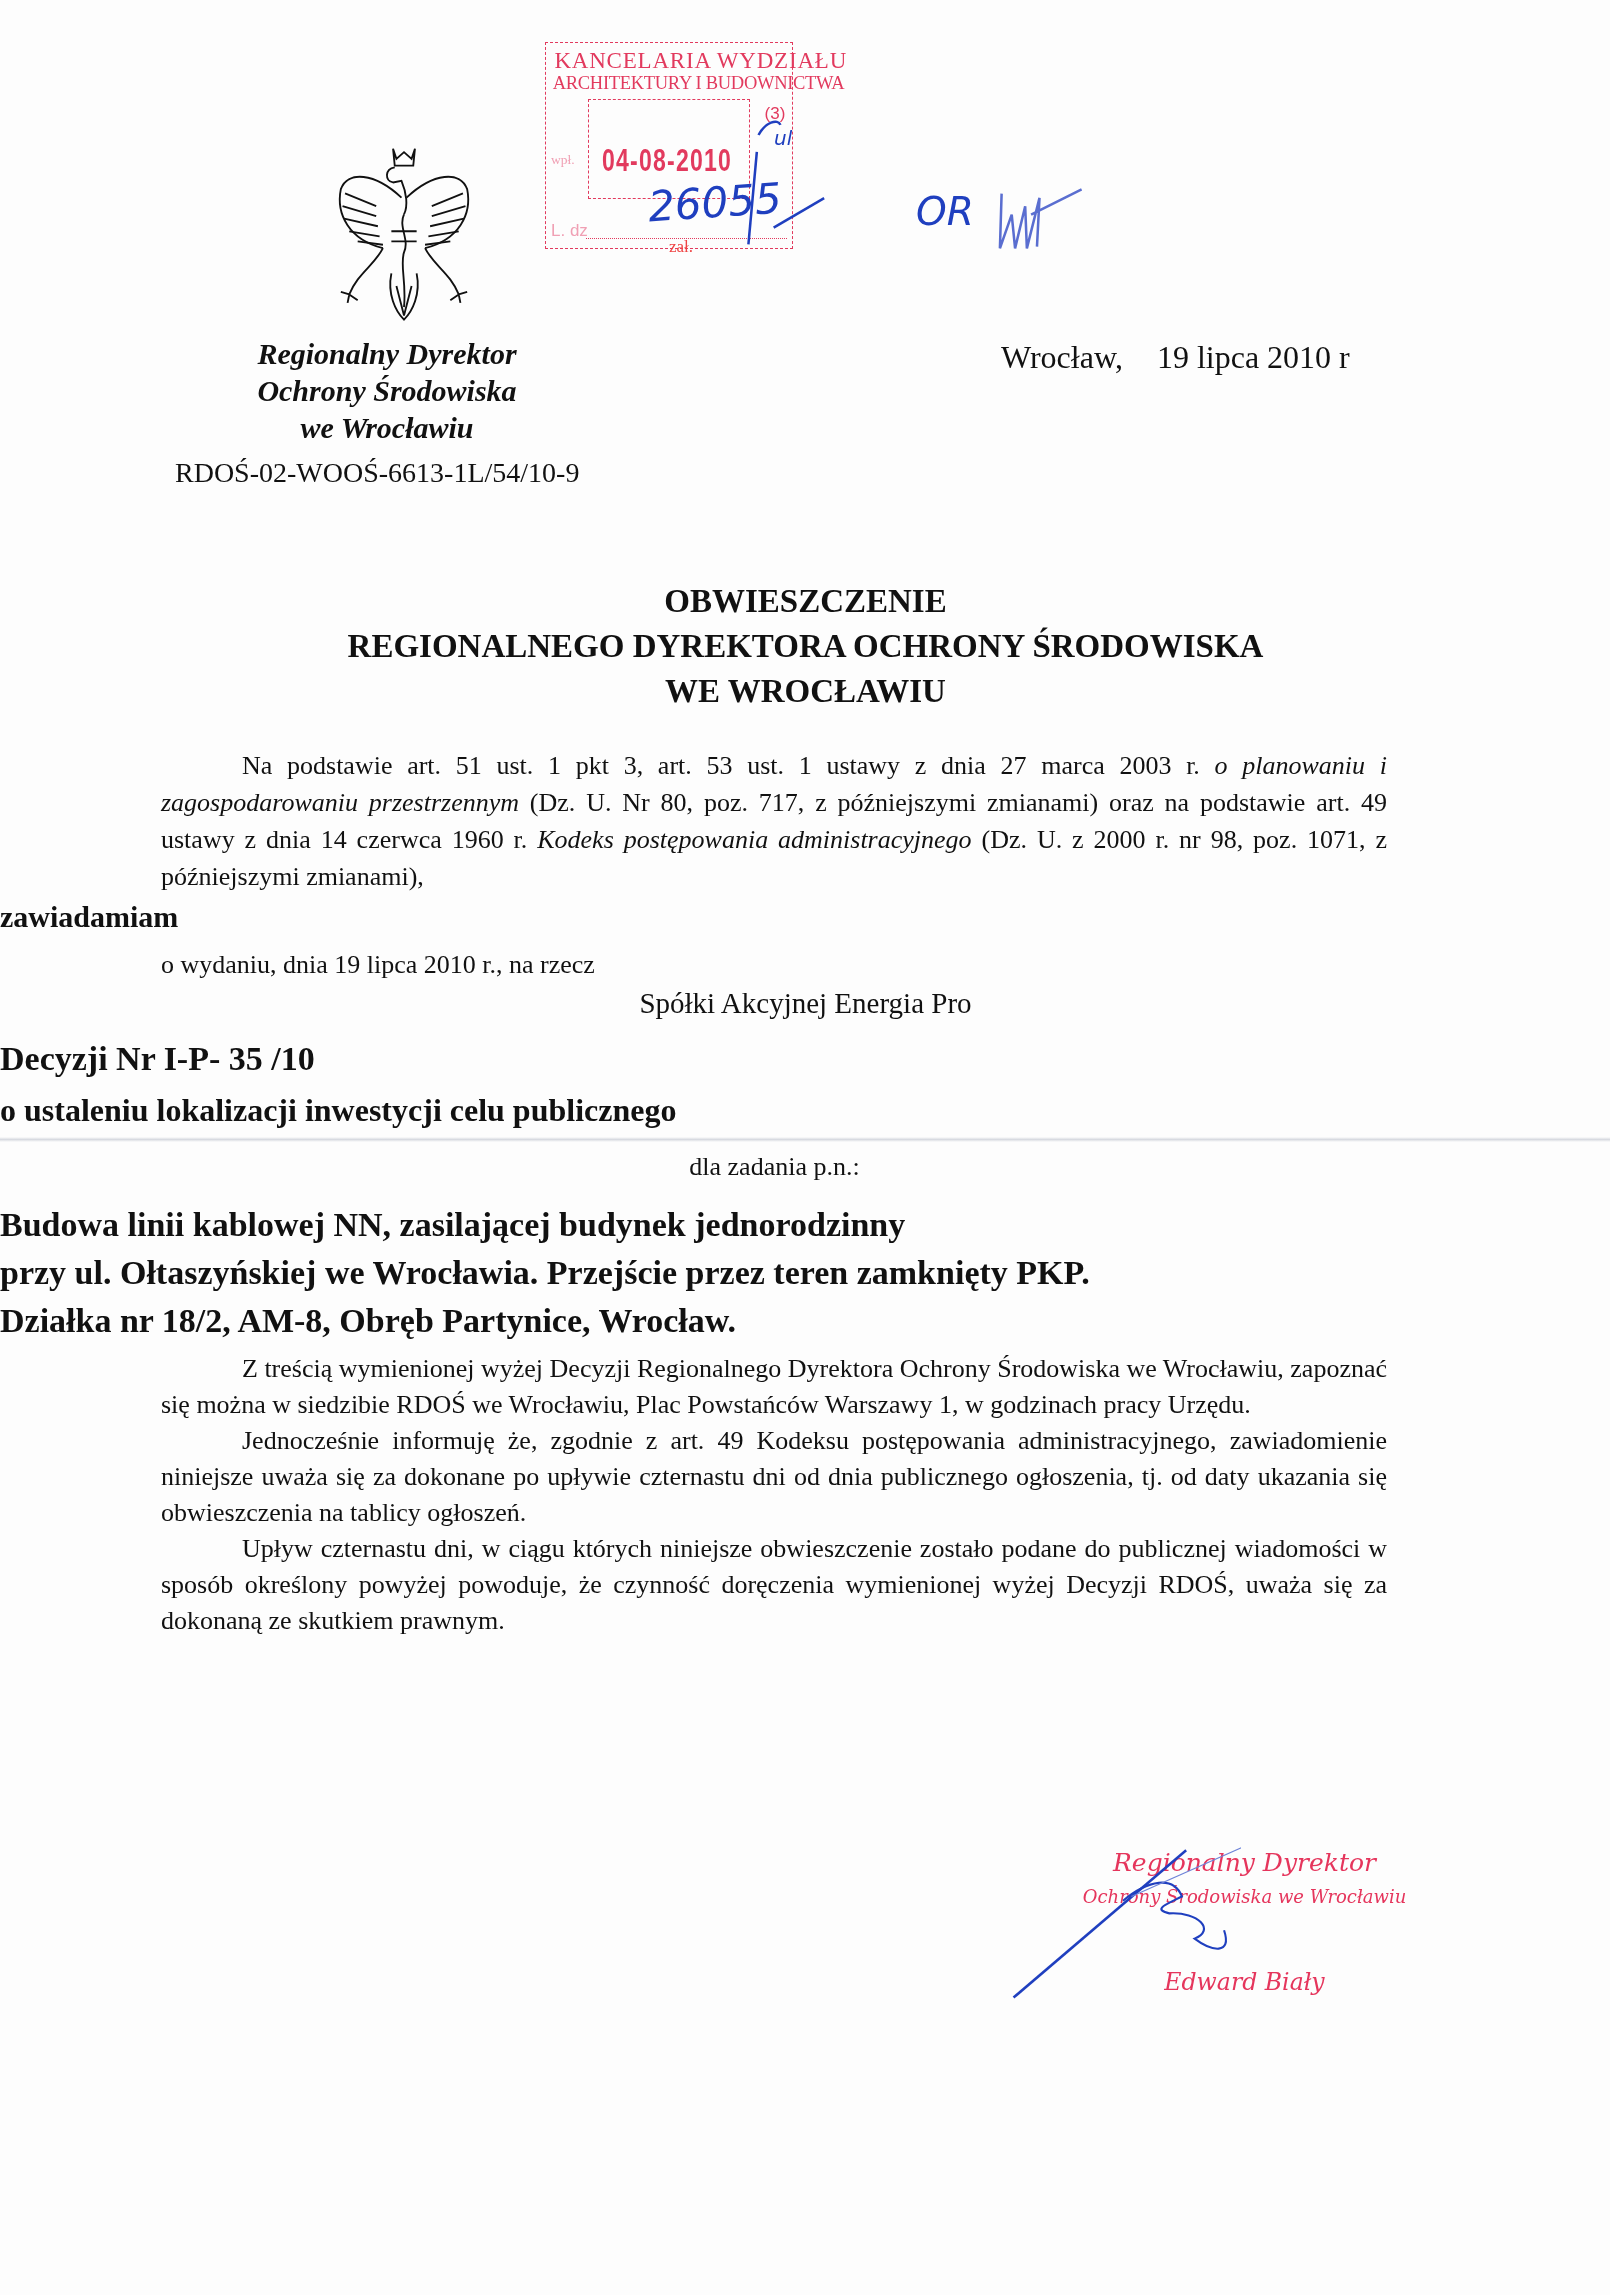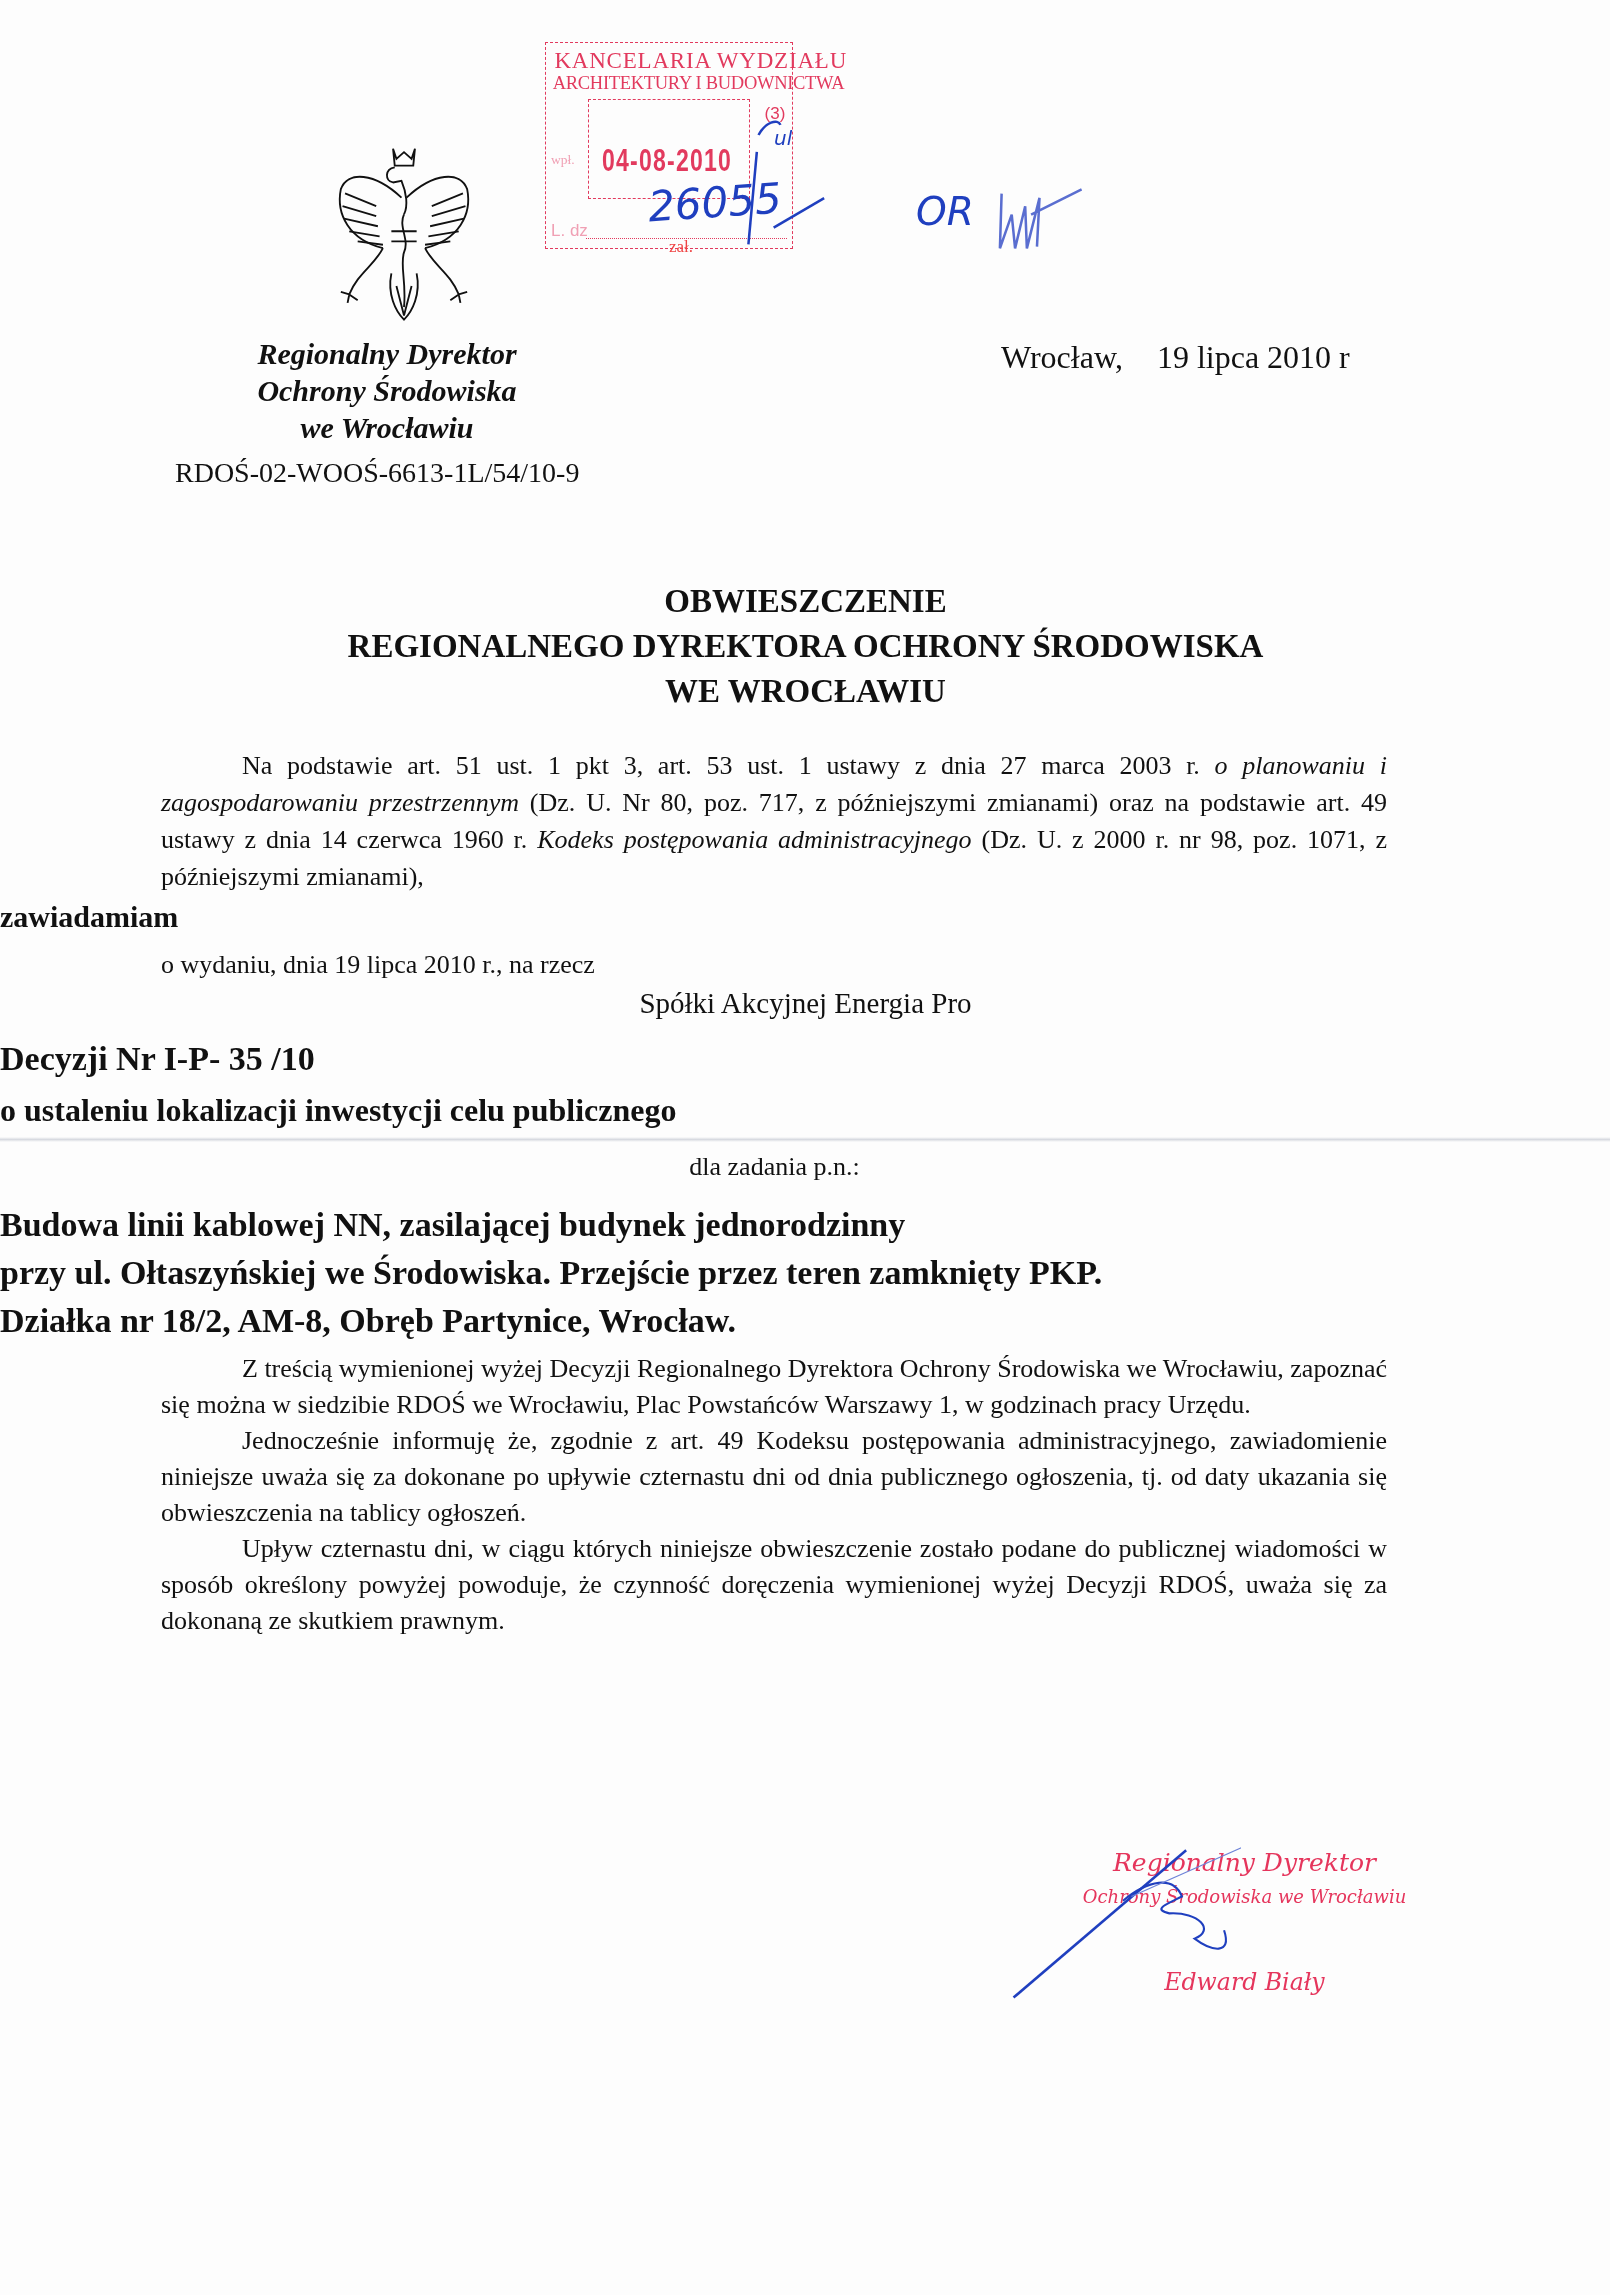--- a/index.html
+++ b/index.html
@@ -118,21 +118,21 @@
   <div class="abs center-bold" style="top:900px; font-size:30px;">zawiadamiam</div>
   <div class="abs line" style="left:161px; top:950px;">o wydaniu, dnia  19 lipca  2010 r., na rzecz</div>
   <div class="abs" style="left:0; width:1611px; text-align:center; top:987px; font-size:29px;">Spółki Akcyjnej Energia Pro</div>
 
   <div class="abs center-bold" style="top:1040px; font-size:34px;">Decyzji Nr I-P- 35 /10</div>
   <div class="abs center-bold" style="top:1092px; font-size:32px;">o ustaleniu lokalizacji inwestycji celu publicznego</div>
   <div class="abs" style="left:0; width:1549px; text-align:center; top:1152px; font-size:26px;">dla zadania p.n.:</div>
 
   <div class="abs center-bold" style="top:1201px; font-size:34px; line-height:48px;">
     <div>Budowa linii kablowej NN, zasilającej budynek jednorodzinny</div>
-    <div>przy ul. Ołtaszyńskiej we Środowiska. Przejście przez teren zamknięty PKP.</div>
+    <div>przy ul. Ołtaszyńskiej we Wrocławia. Przejście przez teren zamknięty PKP.</div>
     <div>Działka nr 18/2, AM-8, Obręb Partynice, Wrocław.</div>
   </div>
 
   <div class="abs body2">
     <p>Z treścią wymienionej wyżej Decyzji Regionalnego Dyrektora Ochrony Środowiska we Wrocławiu, zapoznać się można w siedzibie RDOŚ we Wrocławiu, Plac Powstańców Warszawy 1, w godzinach pracy Urzędu.</p>
     <p>Jednocześnie informuję że, zgodnie z art. 49 Kodeksu postępowania administracyjnego, zawiadomienie niniejsze uważa się za dokonane po upływie czternastu dni od dnia publicznego ogłoszenia, tj. od daty ukazania się obwieszczenia na tablicy ogłoszeń.</p>
     <p>Upływ czternastu dni, w ciągu których niniejsze obwieszczenie zostało podane do publicznej wiadomości w sposób określony powyżej powoduje, że czynność doręczenia wymienionej wyżej Decyzji RDOŚ, uważa się za dokonaną ze skutkiem prawnym.</p>
   </div>
 
 

